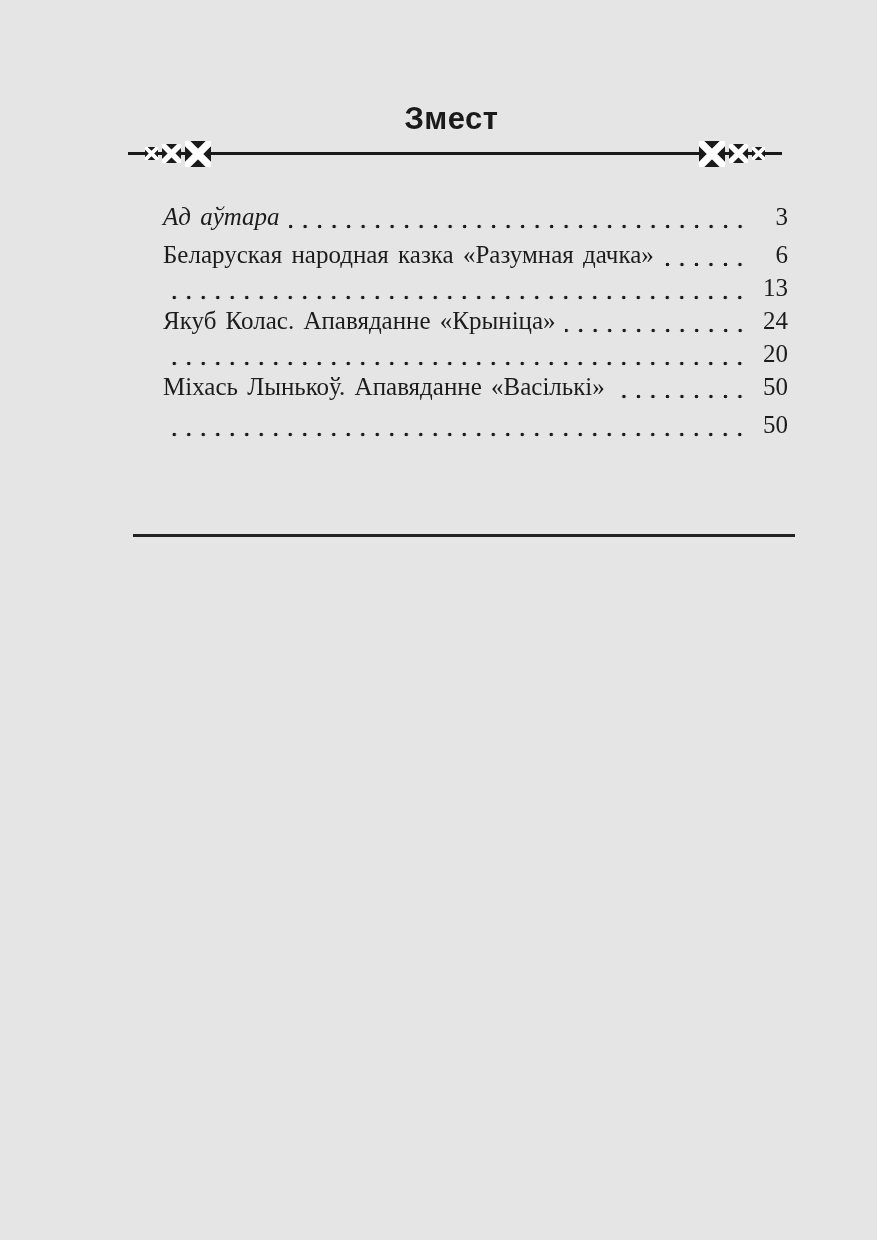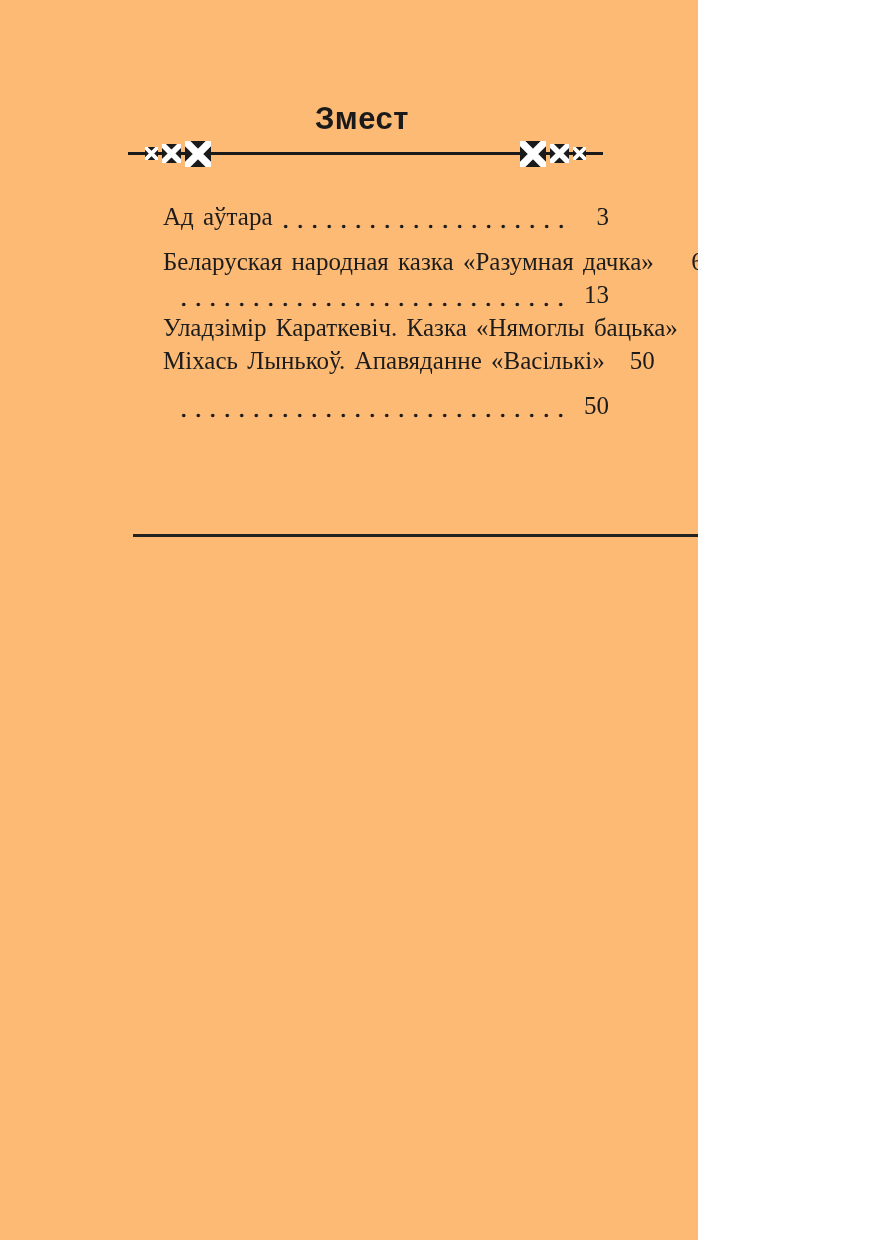--- a/index.html
+++ b/index.html
@@ -4,22 +4,22 @@
 <style>
   html, body { margin: 0; padding: 0; }
   body {
     width: 877px; height: 1240px;
     background: #ffffff;
     font-family: "Liberation Serif", serif;
     color: #1c1c1c;
   }
   .page {
     position: relative;
-    width: 698px; height: 1240px;
-    background: #fdba74;
+    width: 877px; height: 1240px;
+    background: #e5e5e5;
     overflow: hidden;
   }
   .title {
     margin: 0;
     padding-top: 102px;
     text-align: center;
     font-family: "Liberation Sans", sans-serif;
     font-weight: 700;
     font-size: 31px;
     line-height: 34px;
@@ -42,23 +42,23 @@
   .cross.small  { width: 13px; height: 13px; }
   .cross.medium { width: 19px; height: 19px; }
   .cross.large  { width: 26px; height: 26px; }
 
   .toc {
     margin: 33px 89px 0 163px;
     font-size: 25px;
     word-spacing: 3px;
   }
   .row { display: flex; height: 33px; }
-  .row.group-start { margin-top: 12px; }
+  .row.group-start { margin-top: 5px; }
   .row .label { white-space: nowrap; line-height: 33px; }
-  .row.italic .label { }
+  .row.italic .label { font-style: italic; }
   .leader {
     flex: 1;
     height: 33px;
     margin: 0 10px 0 9px;
     background-image: radial-gradient(circle, #1c1c1c 1.5px, transparent 2.1px);
     background-size: 14.5px 5px;
     background-repeat: repeat-x;
     background-position: right 0 bottom 4px;
   }
   .pagenum { min-width: 31px; text-align: right; line-height: 33px; }
@@ -124,23 +124,27 @@
       <span class="label">Беларуская народная казка «Разумная дачка»</span>
       <span class="leader"></span>
       <span class="pagenum">6</span>
     </div>
 
     <div class="row">
       <span class="leader"></span>
       <span class="pagenum">13</span>
     </div>
 
+    <div class="row">
+      <span class="label">Якуб Колас. Апавяданне «Крыніца»</span>
+      <span class="leader"></span>
+      <span class="pagenum">24</span>
+    </div>
 
     <div class="row">
-      <span class="label">Уладзімір Караткевіч. Казка «Нямоглы бацька»</span>
       <span class="leader"></span>
       <span class="pagenum">20</span>
     </div>
 
     <div class="row">
       <span class="label">Міхась Лынькоў. Апавяданне «Васількі»</span>
       <span class="leader"></span>
       <span class="pagenum">50</span>
     </div>
 

